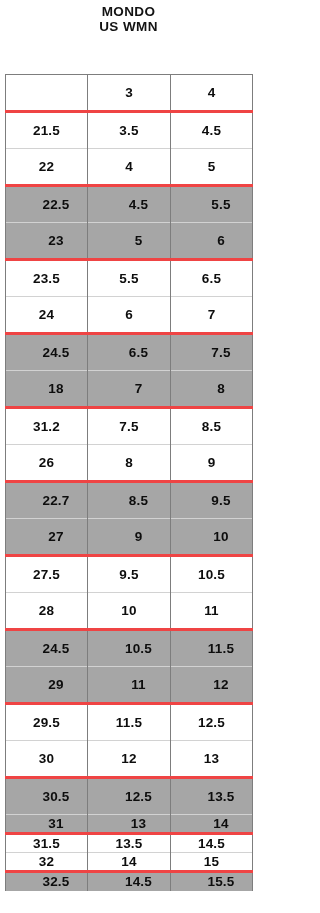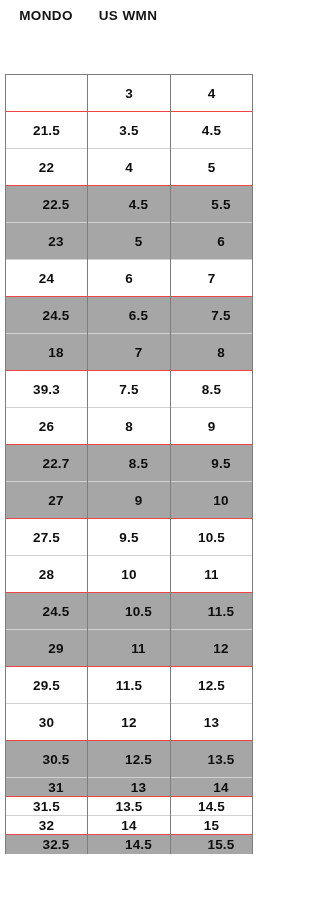--- a/index.html
+++ b/index.html
@@ -22,20 +22,21 @@
 
   
   .header-row {
     position: absolute;
     top: 4px;
     left: 5px;
     width: 247px;
     height: 22px;
     display: flex;
     align-items: center;
+    flex-direction: column;
   }
   .header-cell {
     font-size: 13.5px;
     font-weight: bold;
     color: #131313;
     text-align: center;
     letter-spacing: 0.4px;
     white-space: nowrap;
   }
   .header-cell.col-mondo { width: 82px; }
@@ -68,21 +69,21 @@
     border-left: 1px solid #7d7d7d;
     border-right: 1px solid #7d7d7d;
     letter-spacing: 0.2px;
   }
 
   
   tr.band-light td { background: #ffffff; }
   tr.band-dark  td { background: #a6a6a6; padding-left: 19px; }
 
   
-  tr.sep-strong td { border-top: 1px solid #ef4444; }
+  tr.sep-strong td { border-top: 3px solid #ef4444; }
   tr.sep-soft   td { border-top: 1px solid #d2d2d2; }
   tr.sep-none   td { border-top: 0; }
 
   
   tr.h-tall td  { height: 37px; }
   tr.h-short td { height: 19px; }
 </style>
 </head>
 <body>
 
@@ -118,37 +119,42 @@
         <tr class="band-dark sep-strong h-tall">
           <td>22.5</td>
           <td>4.5</td>
           <td>5.5</td>
         </tr>
         <tr class="band-dark sep-soft h-tall">
           <td>23</td>
           <td>5</td>
           <td>6</td>
         </tr>
+        <tr class="band-light sep-strong h-tall">
+          <td>23.5</td>
+          <td>5.5</td>
+          <td>6.5</td>
+        </tr>
         <tr class="band-light sep-soft h-tall">
           <td>24</td>
           <td>6</td>
           <td>7</td>
         </tr>
         <tr class="band-dark sep-strong h-tall">
           <td>24.5</td>
           <td>6.5</td>
           <td>7.5</td>
         </tr>
         <tr class="band-dark sep-soft h-tall">
           <td>18</td>
           <td>7</td>
           <td>8</td>
         </tr>
         <tr class="band-light sep-strong h-tall">
-          <td>39.3</td>
+          <td>31.2</td>
           <td>7.5</td>
           <td>8.5</td>
         </tr>
         <tr class="band-light sep-soft h-tall">
           <td>26</td>
           <td>8</td>
           <td>9</td>
         </tr>
         <tr class="band-dark sep-strong h-tall">
           <td>22.7</td>

